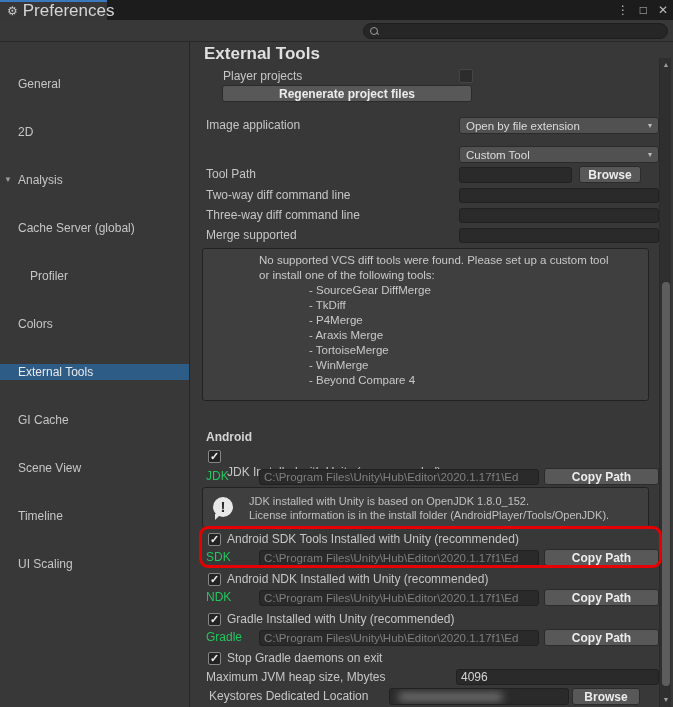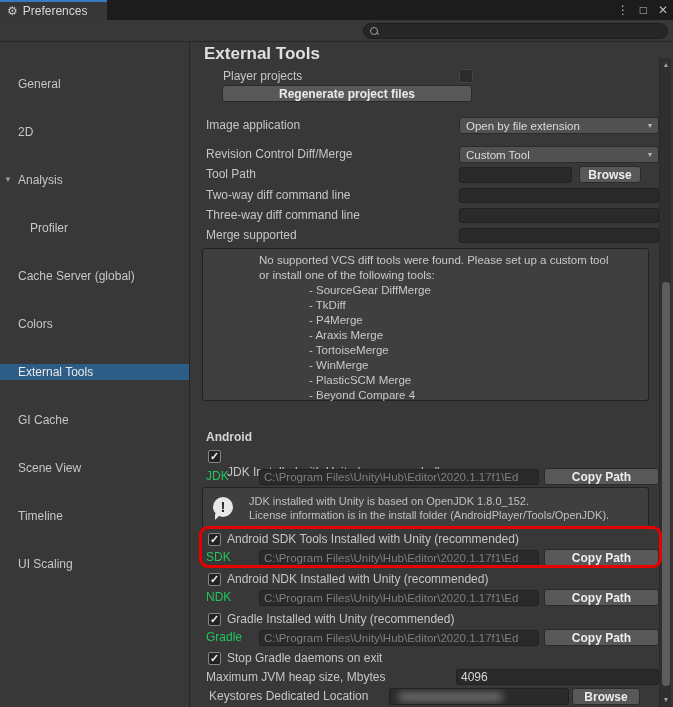--- a/index.html
+++ b/index.html
@@ -6,21 +6,21 @@
   html,body { background:#161616; }
   body { font-family:"Liberation Sans", sans-serif; }
   .window { position:relative; width:673px; height:707px; background:#383838; overflow:hidden;
             color:#c6c6c6; font-size:12px; }
 
   
   .titlebar { position:absolute; left:0; top:0; width:673px; height:20px; background:#1c1c1c; }
   .tab { position:absolute; left:0; top:0; width:107px; height:20px; background:#373737;
          border-top:2px solid #3a79bb; display:flex; align-items:center; gap:5px; padding-left:7px; }
   .tab .gear { font-size:12px; color:#c9c9c9; line-height:1; }
-  .tab .tab-label { font-size:12px; color:#d6d6d6; }
+  .tab .tab-label { font-size:17px; color:#d6d6d6; }
   .win-controls { position:absolute; right:5px; top:0; height:20px; display:flex; align-items:center;
                   gap:11px; color:#bdbdbd; font-size:12px; }
   .win-controls span { cursor:default; line-height:1; }
 
   
   .toolbar { position:absolute; left:0; top:20px; width:673px; height:22px; background:#383838;
              border-bottom:1px solid #272727; }
   .searchbox { position:absolute; left:363px; top:3px; width:305px; height:16px; background:#262626;
                border:1px solid #1e1e1e; border-radius:8px; display:flex; align-items:center; padding-left:6px; }
   .mag { position:relative; width:9px; height:9px; }
@@ -111,22 +111,22 @@
     </div>
   </div>
 
   <div class="sidebar">
     <div class="side-item">General</div>
     <div class="side-item">2D</div>
     <div class="side-item">
       <span class="fold">▼</span>
       <span>Analysis</span>
     </div>
+    <div class="side-item">Cache Server (global)</div>
     <div class="side-item indent">Profiler</div>
-    <div class="side-item">Cache Server (global)</div>
     <div class="side-item">Colors</div>
     <div class="side-item selected">External Tools</div>
     <div class="side-item">GI Cache</div>
     <div class="side-item">Scene View</div>
     <div class="side-item">Timeline</div>
     <div class="side-item">UI Scaling</div>
   </div>
 
   <div class="main">
 
@@ -136,21 +136,20 @@
     <div class="abs checkbox unchecked" style="left:268px; top:27px; width:14px; height:14px;"></div>
 
     <div class="abs btn" style="left:31px; top:43px; width:250px;">Regenerate project files</div>
 
     <div class="abs lbl" style="left:15px; top:75px;">Image application</div>
     <div class="abs dropdown" style="left:268px; top:75px; width:200px;">
       <span>Open by file extension</span>
       <span class="caret">▾</span>
     </div>
 
-    <div class="abs lbl" style="left:15px; top:104px;">Revision Control Diff/Merge</div>
     <div class="abs dropdown" style="left:268px; top:104px; width:200px;">
       <span>Custom Tool</span>
       <span class="caret">▾</span>
     </div>
 
     <div class="abs lbl" style="left:15px; top:124px;">Tool Path</div>
     <div class="abs field" style="left:268px; top:125px; width:113px;"></div>
     <div class="abs btn" style="left:388px; top:124px; width:62px;">Browse</div>
 
     <div class="abs lbl" style="left:15px; top:145px;">Two-way diff command line</div>
@@ -164,21 +163,20 @@
 
     <div class="abs notice" style="left:11px; top:206px; width:447px; height:153px; padding-top:4px;">
       <div class="vcs-line">No supported VCS diff tools were found. Please set up a custom tool</div>
       <div class="vcs-line">or install one of the following tools:</div>
       <div class="vcs-tool">- SourceGear DiffMerge</div>
       <div class="vcs-tool">- TkDiff</div>
       <div class="vcs-tool">- P4Merge</div>
       <div class="vcs-tool">- Araxis Merge</div>
       <div class="vcs-tool">- TortoiseMerge</div>
       <div class="vcs-tool">- WinMerge</div>
-      <div class="vcs-tool">- PlasticSCM Merge</div>
       <div class="vcs-tool">- Beyond Compare 4</div>
     </div>
 
     <div class="abs lbl bold" style="left:15px; top:387px;">Android</div>
 
     <div class="abs checkbox checked" style="left:17px; top:408px;"></div>
     <div class="abs lbl" style="left:36px; top:422px;">JDK Installed with Unity (recommended)</div>
 
     <div class="abs sublbl" style="left:15px; top:426px;">JDK</div>
     <div class="abs field" style="left:68px; top:427px; width:280px;">C:\Program Files\Unity\Hub\Editor\2020.1.17f1\Ed</div>

